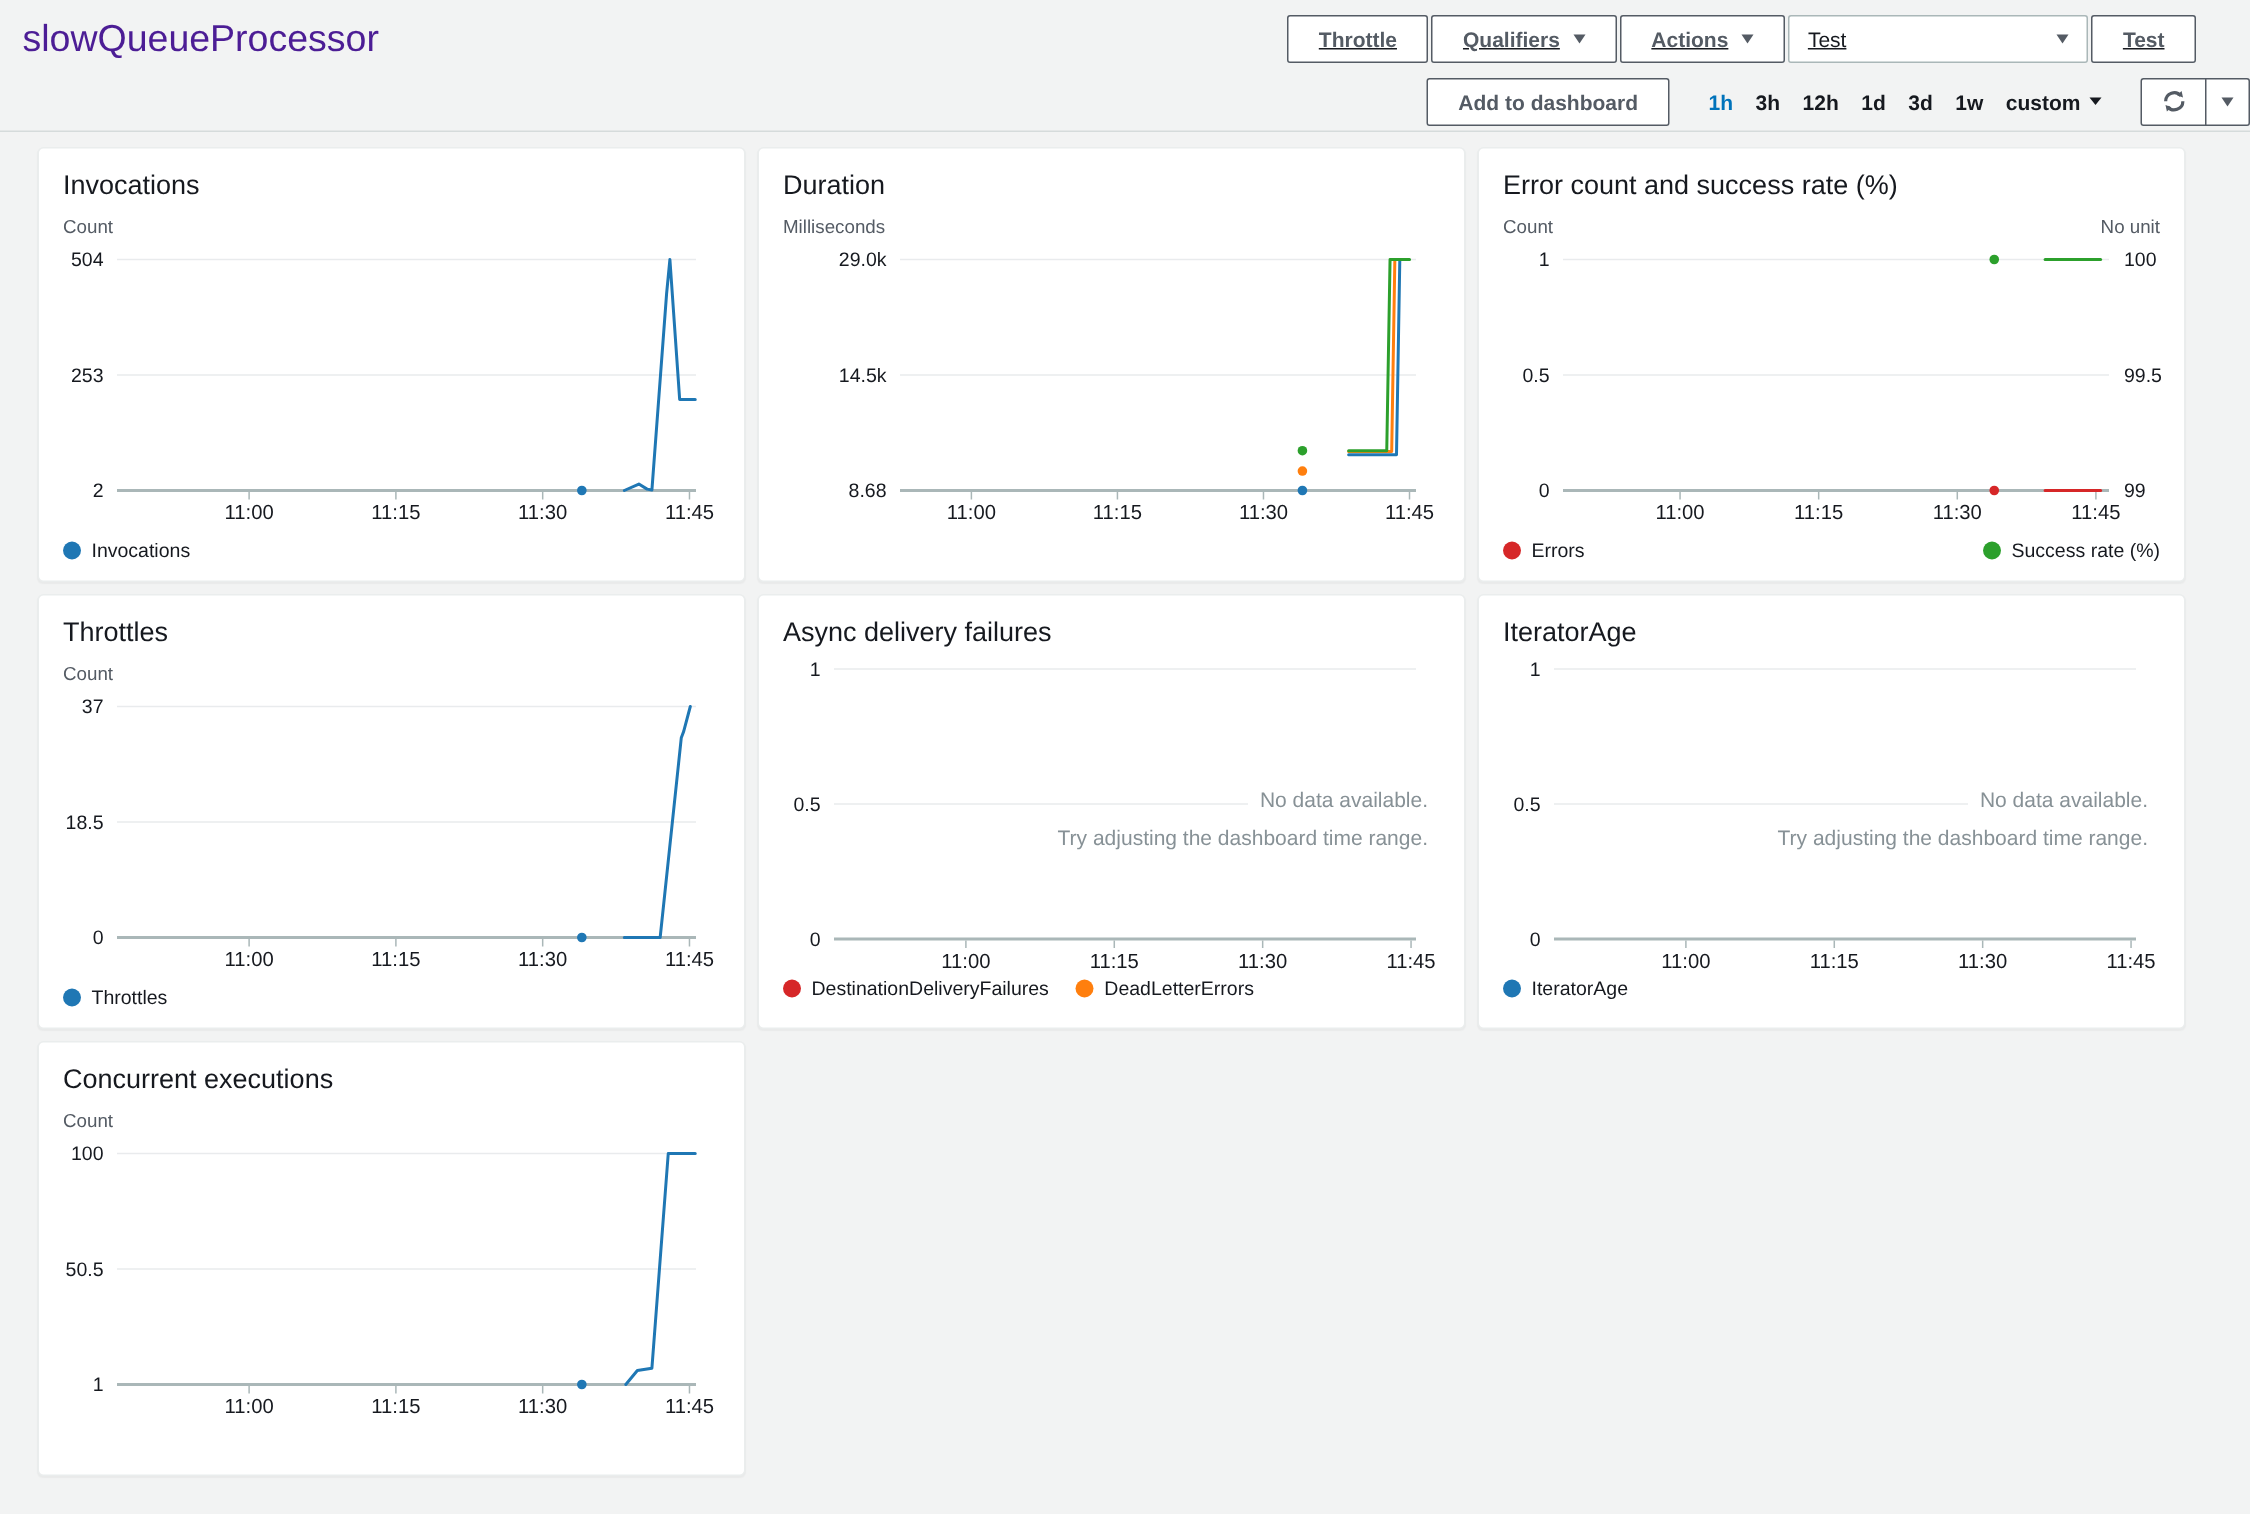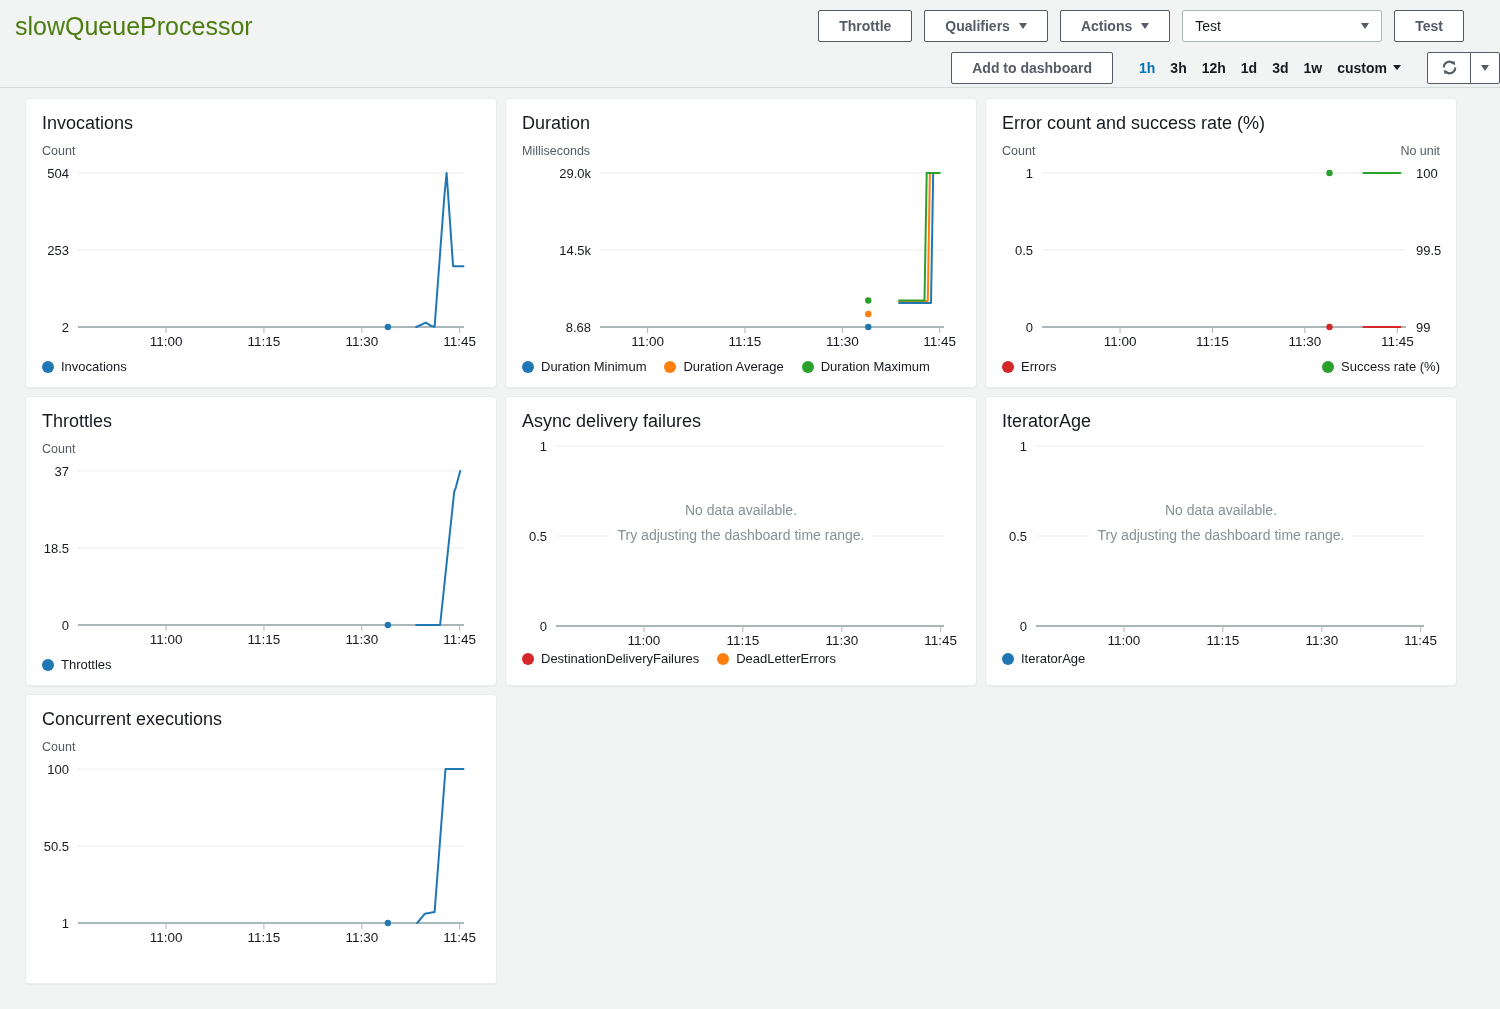--- a/index.html
+++ b/index.html
@@ -4,22 +4,22 @@
 <style>
   * { box-sizing: border-box; }
   html,body { margin:0; padding:0; }
   body {
     width:1500px; height:1009px; overflow:hidden;
     background:#f2f3f3; color:#16191f;
     font-family:"Liberation Sans", sans-serif;
   }
   
   .hdr { display:flex; justify-content:space-between; align-items:flex-start; padding:8px 36px 0 15px; }
-  .page-title { font-size:25px; font-weight:400; margin:4px 0 0 0; color:#4d7c0f; }
-  .actions { display:flex; gap:12px; align-items:center; margin-top:2px; }
+  .page-title { font-size:25px; font-weight:400; margin:4px 0 0 0; color:#4c1d95; }
+  .actions { display:flex; gap:2px; align-items:center; margin-top:2px;text-decoration:underline; }
   .btn {
     height:32px; background:#fff; border:1px solid #545b64; border-radius:2px;
     color:#545b64; font-weight:700; font-size:14px; padding:0 20px;
     display:inline-flex; align-items:center; gap:9px; cursor:pointer; white-space:nowrap;
     font-family:inherit;
   }
   .caret { width:0; height:0; border-left:4.5px solid transparent; border-right:4.5px solid transparent; border-top:6px solid currentColor; display:inline-block; }
   .select {
     height:32px; width:200px; border:1px solid #aab7b8; border-radius:2px; background:#fff;
     display:flex; align-items:center; justify-content:space-between; padding:0 12px;
@@ -49,21 +49,21 @@
   .panel-title { margin:14px 16px 0; font-size:18px; color:#16191f; }
   .unit-row { display:flex; justify-content:space-between; margin:10px 16px 0; font-size:12.5px; color:#545b64; }
   .chart-wrap { position:relative; margin:2px 16px 0; }
   .chart-wrap.nounit { margin-top:4px; }
   svg.chart { display:block; }
   .legend { display:flex; gap:18px; margin:4px 16px 0; font-size:13px; align-items:center; color:#16191f; }
   .legend.spread { justify-content:space-between; }
   .legend.mtb { margin-top:0; }
   .li { display:inline-flex; align-items:center; gap:7px; }
   .swatch { width:12px; height:12px; border-radius:50%; display:inline-block; flex:0 0 12px; }
-  .no-data { position:absolute; top:62px; left:0; width:100%; text-align:center; font-size:14px; color:#879196; line-height:25px; }
+  .no-data { position:absolute; top:85px; left:0; width:100%; text-align:right; font-size:14px; color:#879196; line-height:25px; }
   .no-data span { background:#fff; padding:0 8px; }
   
   text.ylab { font-size:13px; fill:#16191f; font-family:"Liberation Sans",sans-serif; }
   text.xlab { font-size:13.5px; fill:#16191f; font-family:"Liberation Sans",sans-serif; }
 </style>
 </head>
 <body>
 
 <div class="hdr">
   <h1 class="page-title">slowQueueProcessor</h1>
@@ -197,34 +197,20 @@
           <g>
             <polyline points="377.1,143.1 409.0,143.1 411.2,13.0 414.4,13.0" fill="none" stroke="#1f77b4" stroke-width="2" stroke-linejoin="round" stroke-linecap="round"></polyline>
             <polyline points="377.1,141.0 405.8,141.0 407.9,13.0 416.1,13.0" fill="none" stroke="#ff7f0e" stroke-width="2" stroke-linejoin="round" stroke-linecap="round"></polyline>
             <polyline points="377.1,140.5 402.5,140.5 404.7,13.0 417.7,13.0" fill="none" stroke="#2ca02c" stroke-width="2" stroke-linejoin="round" stroke-linecap="round"></polyline>
             <circle cx="346.2767295597487" cy="166.99830018088173" r="3.2" fill="#1f77b4"></circle>
             <circle cx="346.2767295597487" cy="154.0318674692977" r="3.2" fill="#ff7f0e"></circle>
             <circle cx="346.2767295597487" cy="140.4864338705516" r="3.2" fill="#2ca02c"></circle>
           </g>
         </svg>
     </div>
-    <div class="legend">
-        <span class="li">
-          <span class="swatch" style="background: rgb(31, 119, 180);"></span>
-          <span>Duration Minimum</span>
-        </span>
-        <span class="li">
-          <span class="swatch" style="background: rgb(255, 127, 14);"></span>
-          <span>Duration Average</span>
-        </span>
-        <span class="li">
-          <span class="swatch" style="background: rgb(44, 160, 44);"></span>
-          <span>Duration Maximum</span>
-        </span>
-      </div>
   </div>
 
   <div class="panel">
     <div class="panel-title">Error count and success rate (%)</div>
     <div class="unit-row">
       <span>Count</span>
       <span>No unit</span>
     </div>
     <div class="chart-wrap">
       <svg class="chart" width="440" height="195" viewBox="0 0 440 195">

